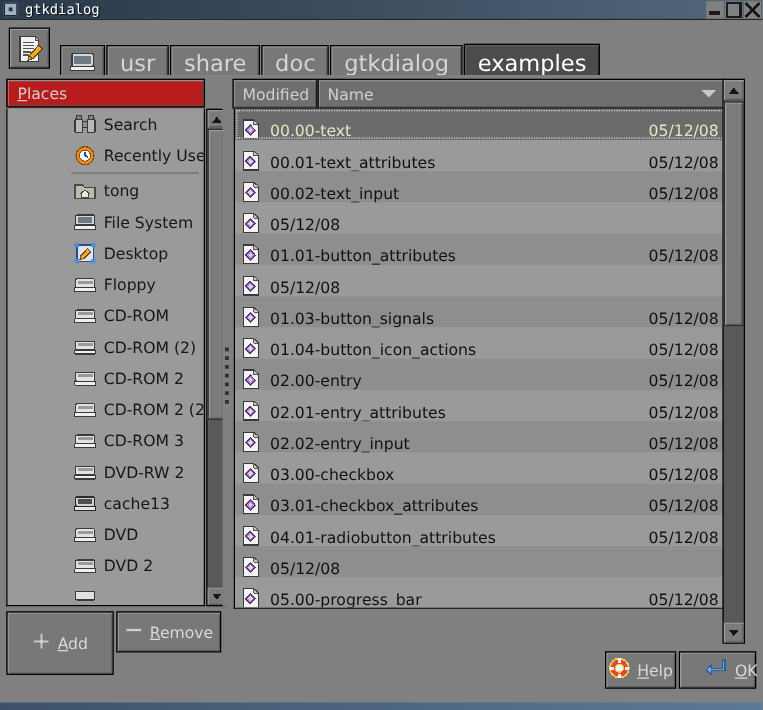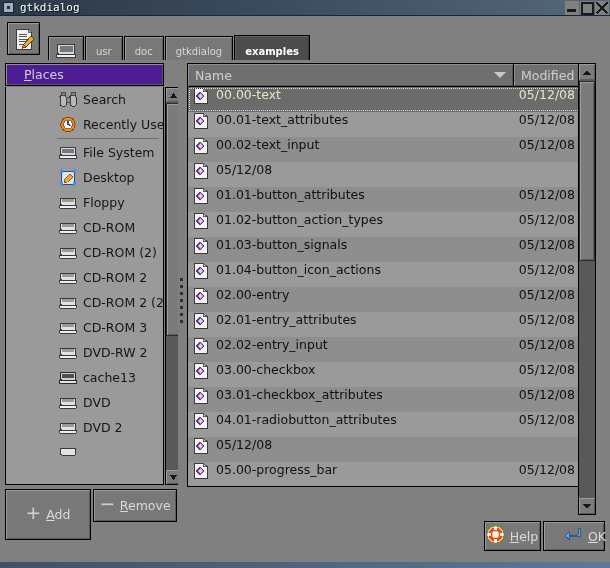--- a/index.html
+++ b/index.html
@@ -47,45 +47,45 @@
     box-sizing:border-box;cursor:pointer;
     display:flex;align-items:center;justify-content:center;
   }
   .crumbbar{position:absolute;left:48px;top:19px;display:flex;align-items:stretch;}
   .crumb{
     height:31px;min-width:10px;padding:0 10px;
     background:#787878;border:1px solid #000;border-right-width:1px;
     box-shadow:inset 1px 1px 0 #9a9a9a, inset -1px -1px 0 #5e5e5e;
     box-sizing:border-box;cursor:pointer;
     display:flex;align-items:center;justify-content:center;
-    color:#d6d6d6;font-size:10px;white-space:nowrap;margin-right:1px;
+    color:#d6d6d6;font-size:18px;white-space:nowrap;margin-right:1px;
   }
   .crumb.icononly{padding:0 7px;}
   .crumb.active{
-    background:#4c4c4c;color:#ffffff;font-weight:bold;
+    background:#4c4c4c;color:#ffffff;font-weight:normal;
     box-shadow:inset 1px 1px 0 #5f5f5f, inset -1px -1px 0 #3a3a3a;
     height:33px;margin-top:-1px;
   }
 
   
   .body{
     position:absolute;left:0;top:60px;width:610px;height:455px;
     box-sizing:border-box;background:#808080;
   }
 
   
   .sidebar{
     position:absolute;left:5px;top:3px;width:172px;height:422px;
   }
   .places-head{
     position:absolute;left:0;top:0;width:159px;height:23px;
-    background:#4c1d95;border:1px solid #000;
+    background:#b91c1c;border:1px solid #000;
     box-shadow:inset 1px 1px 0 #909090, inset -1px -1px 0 #555;
     box-sizing:border-box;display:flex;align-items:center;
-    color:#cfcfcf;font-size:12.5px;padding-left:18px;cursor:pointer;
+    color:#cfcfcf;font-size:12.5px;padding-left:8px;cursor:pointer;
   }
   .places-head u{text-decoration:underline;}
   .places-list{
     position:absolute;left:0;top:24px;width:159px;height:398px;
     background:#9a9a9a;border:1px solid #000;border-top:none;
     box-sizing:border-box;overflow:hidden;padding-left:47px;
   }
   .pl-item{
     height:25px;display:flex;align-items:center;padding-left:6px;
     color:#161616;font-size:12.5px;cursor:pointer;white-space:nowrap;
@@ -138,21 +138,21 @@
   .col.name{width:327px;justify-content:space-between;}
   .col.mod{width:68px;margin-left:-1px;}
   .sortarrow{width:0;height:0;border-left:6px solid transparent;border-right:6px solid transparent;border-top:6px solid #c9c9c9;}
 
   .filelist{
     position:absolute;left:0;top:24px;width:395px;height:400px;
     background:#9a9a9a;border:1px solid #000;border-top:none;
     box-sizing:border-box;overflow:hidden;
   }
   .fl-row{
-    height:25px;display:flex;align-items:flex-start;box-sizing:border-box;
+    height:25px;display:flex;align-items:flex-end;box-sizing:border-box;
     padding:0 6px 0 5px;cursor:pointer;color:#111;font-size:12.5px;
     white-space:nowrap;
   }
   .fl-row.odd{background:#8e8e8e;}
   .fl-row.even{background:#9a9a9a;}
   .fl-row.sel{
     background:#6b6b6b;color:#e8e4c2;
     outline:1px dotted #dcdcdc;outline-offset:-2px;
   }
   .fl-ico{width:16px;height:17px;margin-right:7px;flex:none;display:block;}
@@ -262,20 +262,23 @@
             <rect x="1.5" y="2" width="17" height="10" rx="1" fill="#d6d6d6" stroke="#3a3a3a" stroke-width="1"></rect>
             <rect x="3.5" y="4" width="13" height="6" fill="#6f7a85"></rect>
             <rect x="0.5" y="12" width="19" height="3.5" rx="1" fill="#efefef" stroke="#3a3a3a" stroke-width="1"></rect>
           </svg>
         </span>
       </div>
       <div class="crumb">
         <span>usr</span>
       </div>
       <div class="crumb">
+        <span>share</span>
+      </div>
+      <div class="crumb">
         <span>doc</span>
       </div>
       <div class="crumb">
         <span>gtkdialog</span>
       </div>
       <div class="crumb active">
         <span>examples</span>
       </div>
     </div>
   </div>
@@ -308,20 +311,29 @@
               <circle cx="9" cy="8.5" r="7.2" fill="#e8892a" stroke="#8a4d0a" stroke-width="1"></circle>
               <circle cx="9" cy="8.5" r="4.4" fill="#f8f8f8" stroke="#8a4d0a" stroke-width=".8"></circle>
               <path d="M9 8.5 L9 5.2 M9 8.5 L11.6 9.6" stroke="#2a4d8a" stroke-width="1.4" fill="none"></path>
             </svg>
           </span>
           <span>Recently Used</span>
         </div>
 
         <div class="pl-sep"></div>
 
+        <div class="pl-item">
+          <span class="pl-ico">
+            <svg width="18" height="17" viewBox="0 0 18 17">
+              <path d="M1 4 H7 L8.6 6 H17 V15 H1 Z" fill="#b7bfa8" stroke="#4a4a4a" stroke-width="1"></path>
+              <path d="M9 8 L12.5 11 H11.5 V13.8 H6.5 V11 H5.5 Z" fill="#e9efe0" stroke="#4a4a4a" stroke-width=".8"></path>
+            </svg>
+          </span>
+          <span>tong</span>
+        </div>
 
         <div class="pl-item">
           <span class="pl-ico">
             <svg width="18" height="17" viewBox="0 0 18 17">
               <rect x="1.5" y="3" width="15" height="8" rx="1" fill="#d6d6d6" stroke="#3a3a3a" stroke-width="1"></rect>
               <rect x="3.2" y="4.6" width="11.6" height="4.8" fill="#6f7a85"></rect>
               <rect x="0.5" y="11" width="17" height="3.5" rx="1" fill="#efefef" stroke="#3a3a3a" stroke-width="1"></rect>
             </svg>
           </span>
           <span>File System</span>
@@ -483,27 +495,27 @@
           <i></i>
           <i></i>
           <i></i>
           <i></i>
           <i></i>
       </div>
     </div>
 
     <div class="filepane">
       <div class="col-head">
+        <div class="col mod">
+          <span>Modified</span>
+        </div>
         <div class="col name">
           <span>Name</span>
           <span class="sortarrow"></span>
         </div>
-        <div class="col mod">
-          <span>Modified</span>
-        </div>
       </div>
 
       <div class="filelist" id="file-list">
           <div class="fl-row sel">
             <span class="fl-ico"><svg width="16" height="17" viewBox="0 0 16 17">
                 <path d="M1.5 1 H10 L14 4.6 V16 H1.5 Z" fill="#f4f4f4" stroke="#3a3a3a" stroke-width="1"></path>
                 <path d="M10 1 V4.6 H14 Z" fill="#c8c8c8" stroke="#3a3a3a" stroke-width=".7"></path>
                 <path d="M7.3 5.2 L11.1 9 L7.3 12.8 L3.5 9 Z" fill="#b48ad0" stroke="#5b3a75" stroke-width="1"></path>
                 <path d="M7.3 7.1 L9.2 9 L7.3 10.9 L5.4 9 Z" fill="#e3d4ee"></path>
               </svg></span>
@@ -549,21 +561,20 @@
             <span class="fl-name">01.01-button_attributes</span>
             <span class="fl-date">05/12/08</span>
           </div>
           <div class="fl-row even">
             <span class="fl-ico"><svg width="16" height="17" viewBox="0 0 16 17">
                 <path d="M1.5 1 H10 L14 4.6 V16 H1.5 Z" fill="#f4f4f4" stroke="#3a3a3a" stroke-width="1"></path>
                 <path d="M10 1 V4.6 H14 Z" fill="#c8c8c8" stroke="#3a3a3a" stroke-width=".7"></path>
                 <path d="M7.3 5.2 L11.1 9 L7.3 12.8 L3.5 9 Z" fill="#b48ad0" stroke="#5b3a75" stroke-width="1"></path>
                 <path d="M7.3 7.1 L9.2 9 L7.3 10.9 L5.4 9 Z" fill="#e3d4ee"></path>
               </svg></span>
-            <span class="fl-name">01.02-button_action_types</span>
             <span class="fl-date">05/12/08</span>
           </div>
           <div class="fl-row odd">
             <span class="fl-ico"><svg width="16" height="17" viewBox="0 0 16 17">
                 <path d="M1.5 1 H10 L14 4.6 V16 H1.5 Z" fill="#f4f4f4" stroke="#3a3a3a" stroke-width="1"></path>
                 <path d="M10 1 V4.6 H14 Z" fill="#c8c8c8" stroke="#3a3a3a" stroke-width=".7"></path>
                 <path d="M7.3 5.2 L11.1 9 L7.3 12.8 L3.5 9 Z" fill="#b48ad0" stroke="#5b3a75" stroke-width="1"></path>
                 <path d="M7.3 7.1 L9.2 9 L7.3 10.9 L5.4 9 Z" fill="#e3d4ee"></path>
               </svg></span>
             <span class="fl-name">01.03-button_signals</span>

